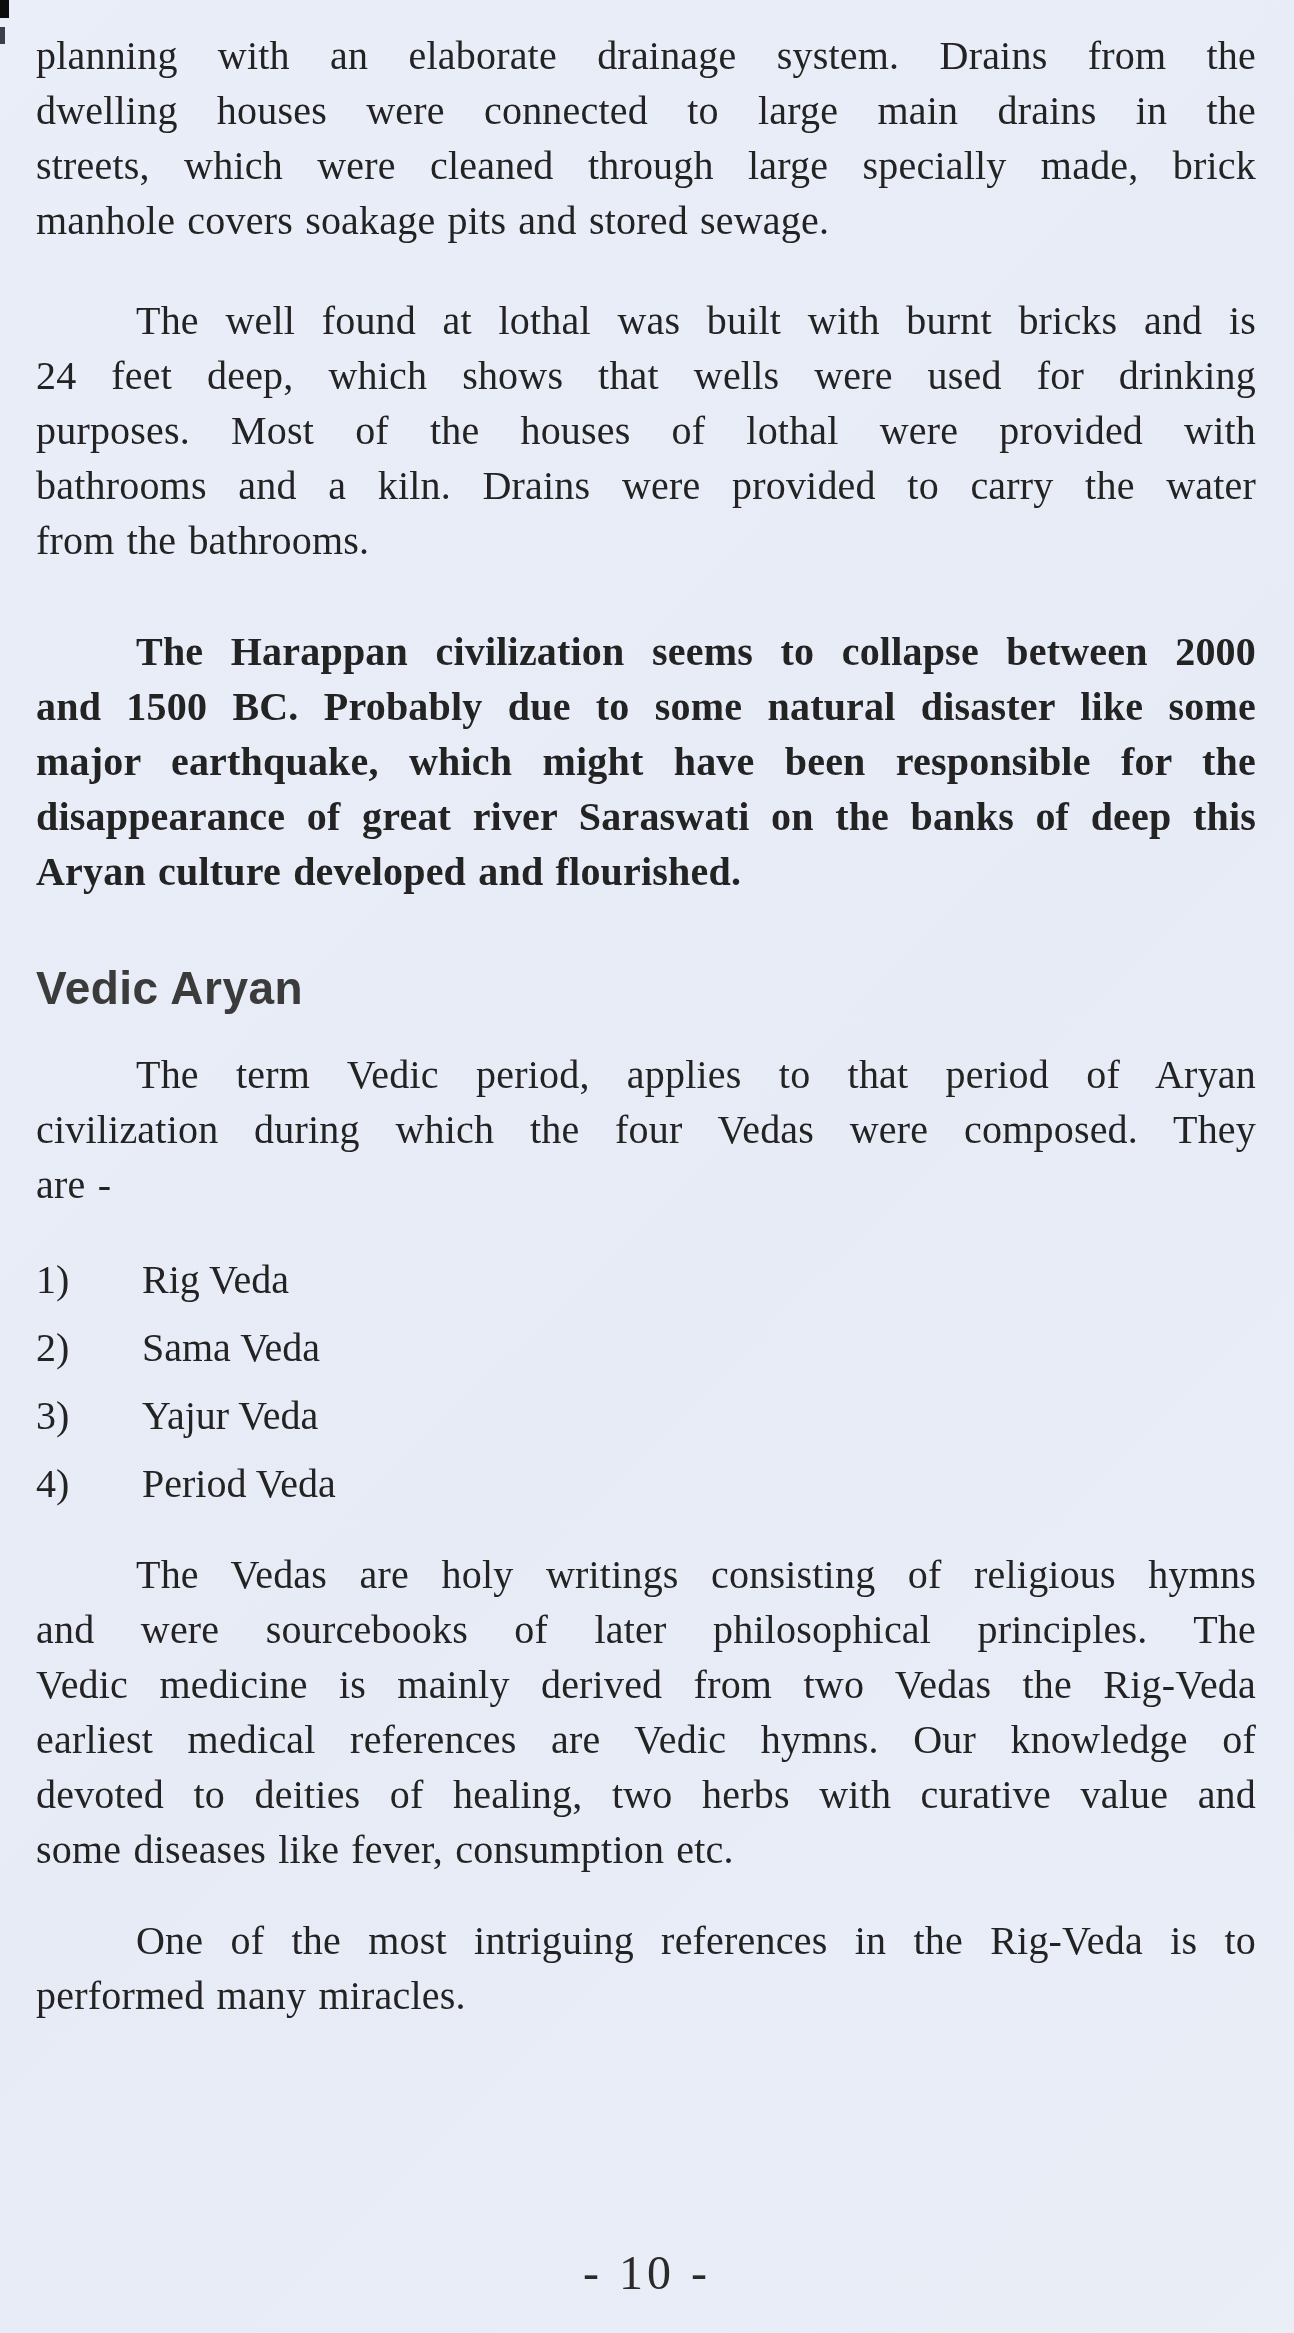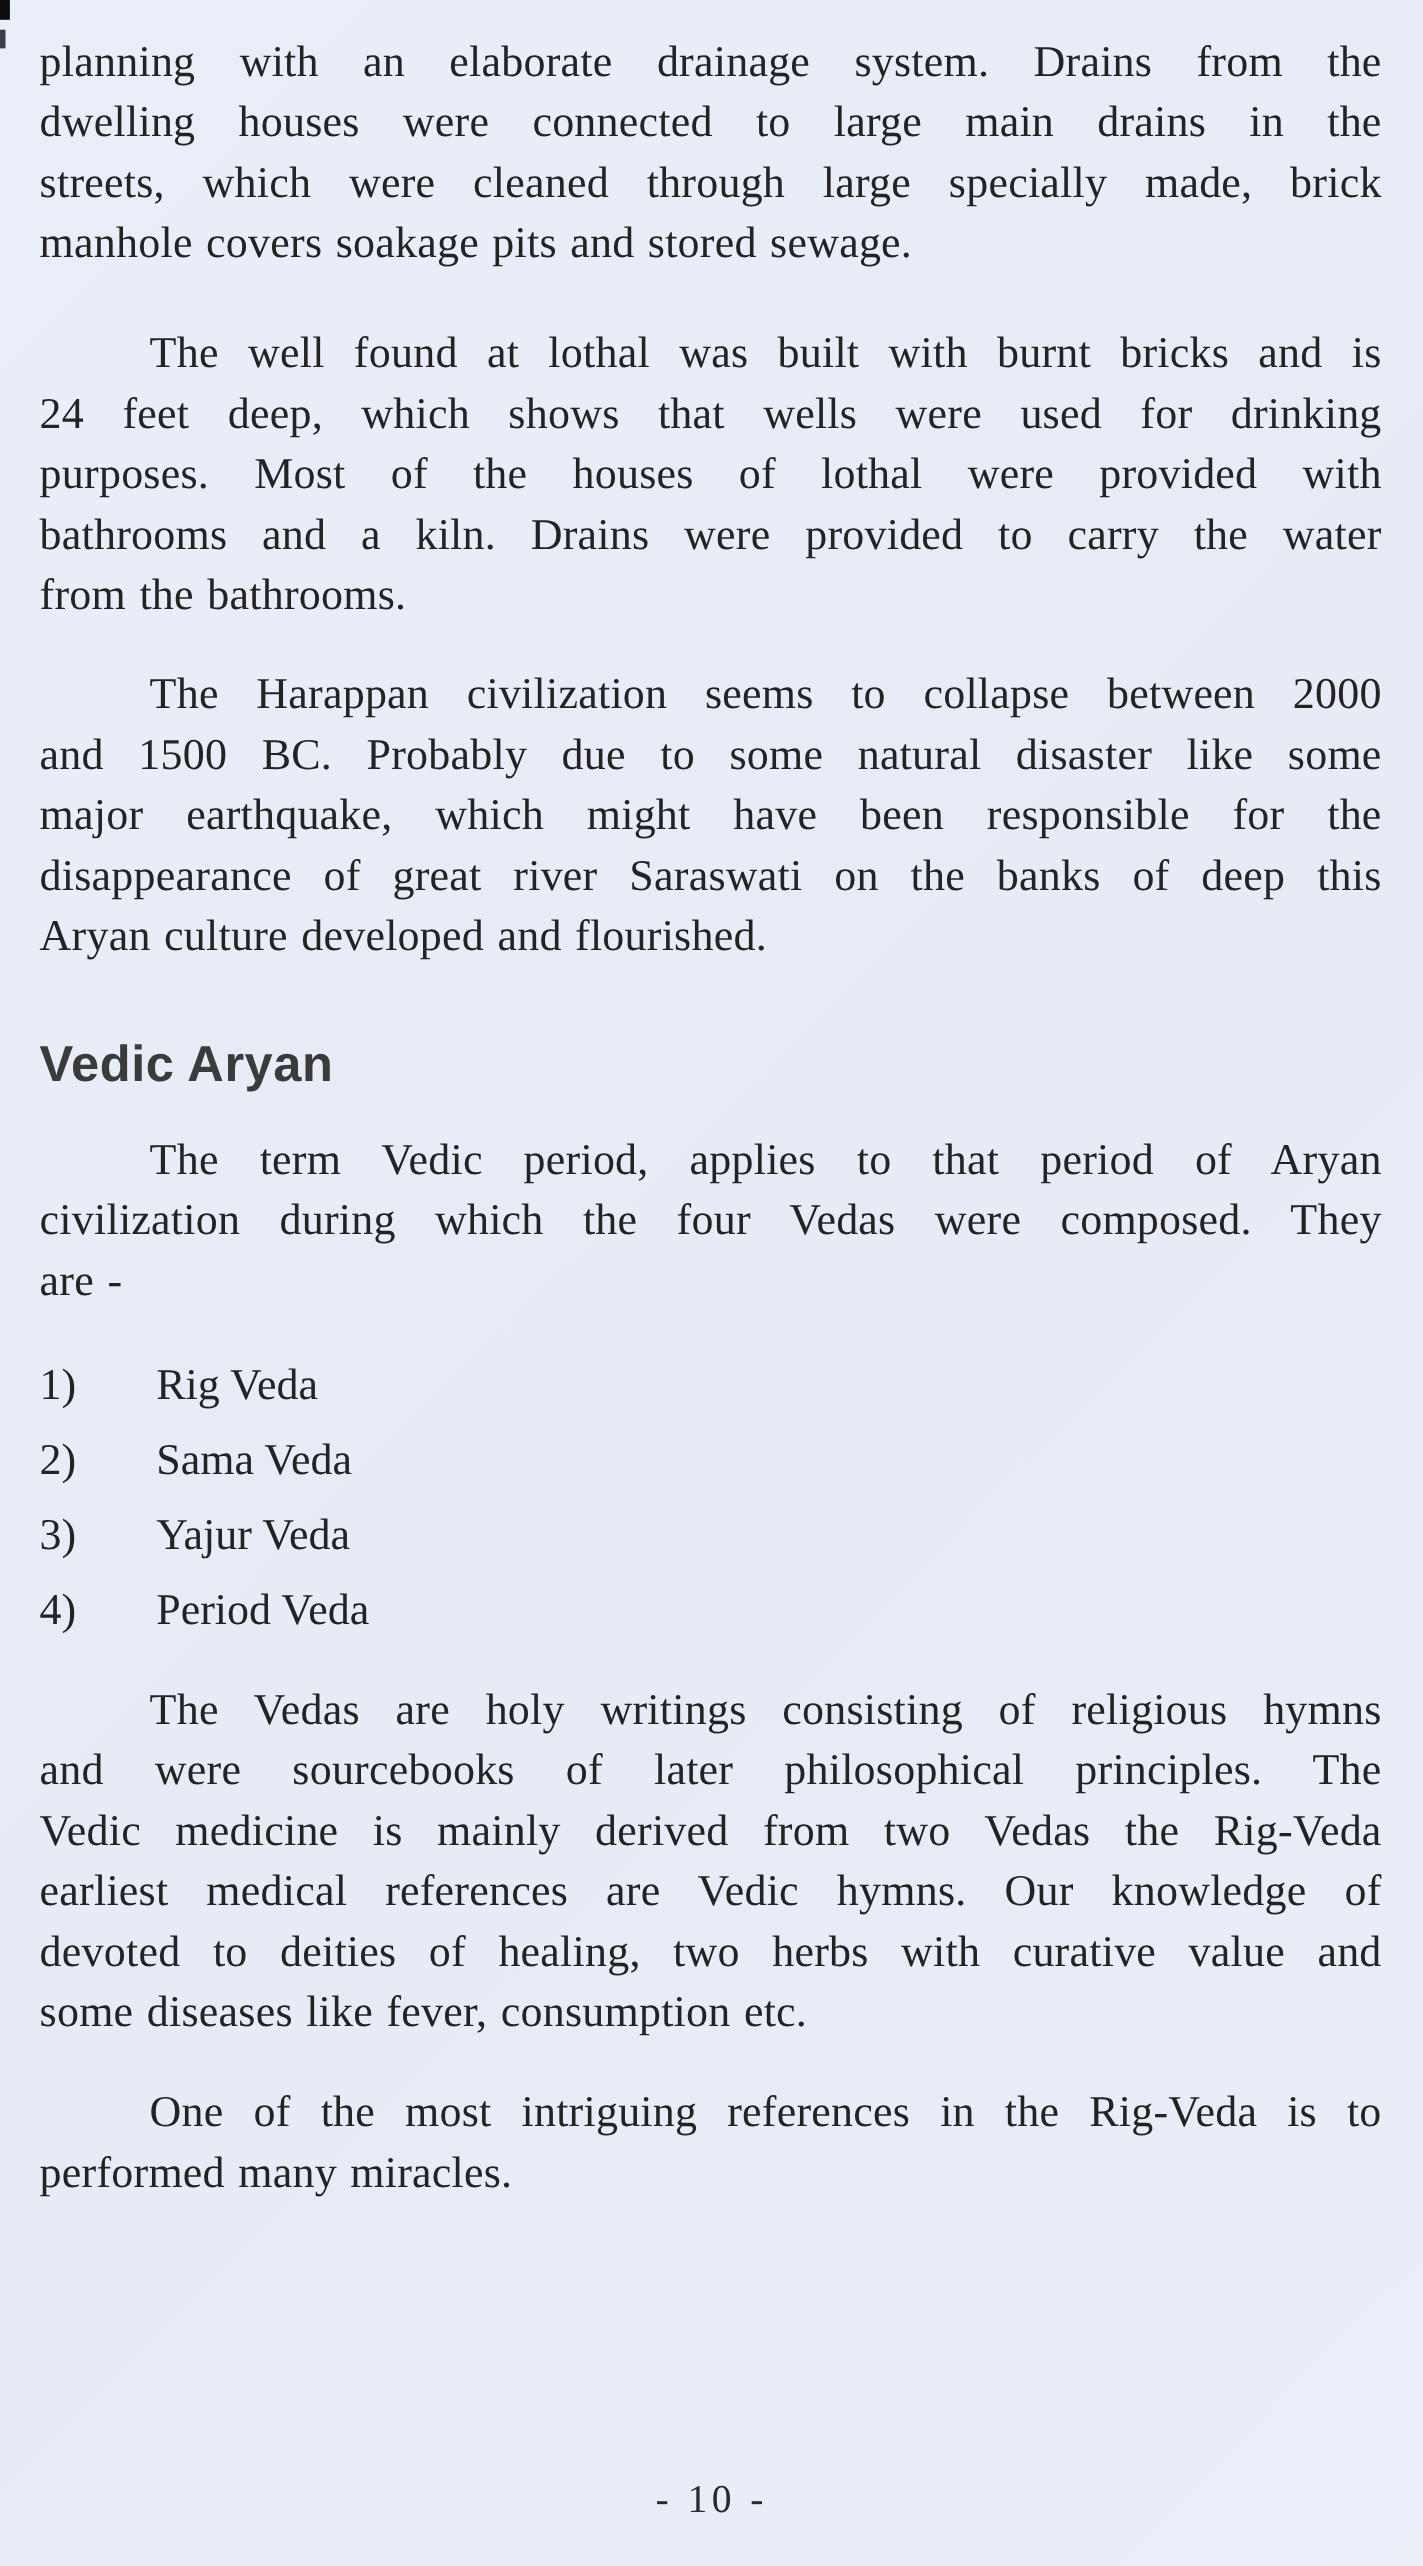--- a/index.html
+++ b/index.html
@@ -27,21 +27,21 @@
     font-size: 40px;
     line-height: 55px;
     letter-spacing: 0.2px;
     word-spacing: 2px;
     color: #232323;
   }
   .j { text-align: justify; text-align-last: justify; }
   .first-indent { padding-left: 100px; }
   .para { margin: 0; }
   .para-2 { margin-top: 45px; }
-  .para-3 { margin-top: 35px; }
+  .para-3 { margin-top: 56px; font-weight: bold; }
   .section-heading {
     margin-top: 58px;
     font-family: "Liberation Sans", sans-serif;
     font-weight: 700;
     font-size: 46px;
     line-height: 62px;
     letter-spacing: 0.5px;
     color: #3b3b3b;
   }
   .para-4 { margin-top: 28px; }
@@ -56,21 +56,21 @@
   .veda-number { width: 106px; flex: 0 0 auto; }
   .veda-label { flex: 1 1 auto; }
   .para-5 { margin-top: 36px; }
   .para-6 { margin-top: 36px; }
   .page-number {
     position: absolute;
     left: 0;
     top: 2245px;
     width: 100%;
     text-align: center;
-    font-size: 36px;
+    font-size: 48px;
     line-height: 55px;
     letter-spacing: 4px;
     color: #2a2a2a;
   }
 </style>
 </head>
 <body>
 
 <div class="page">
 

